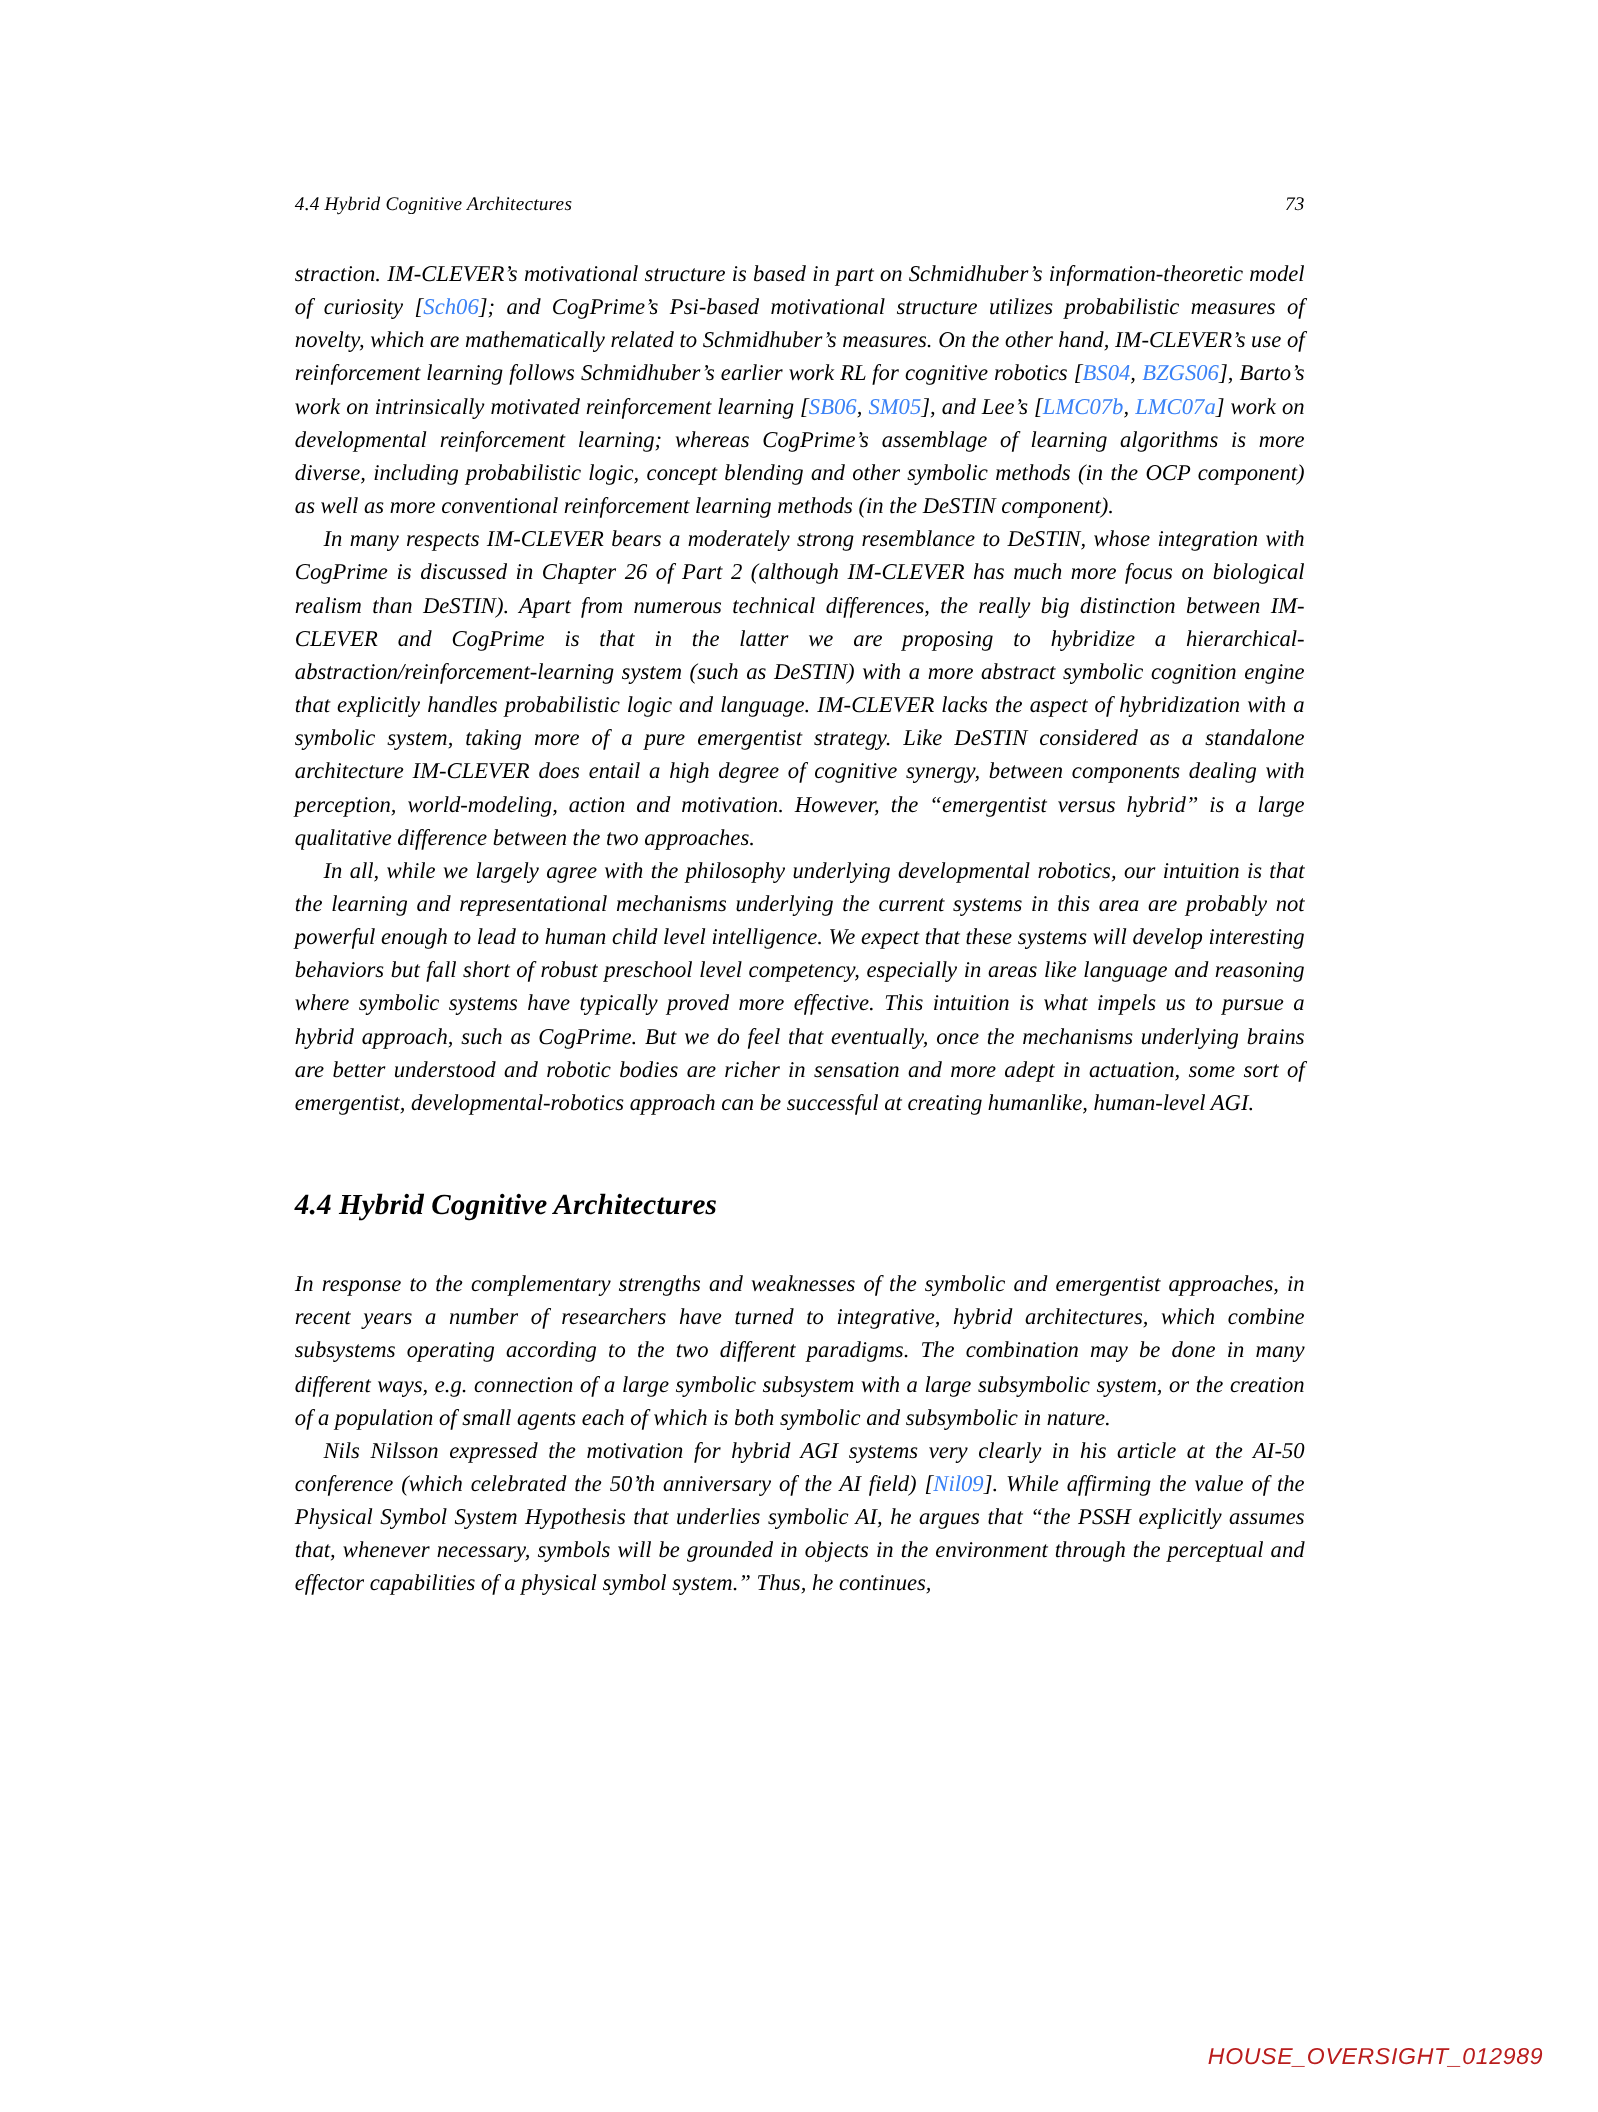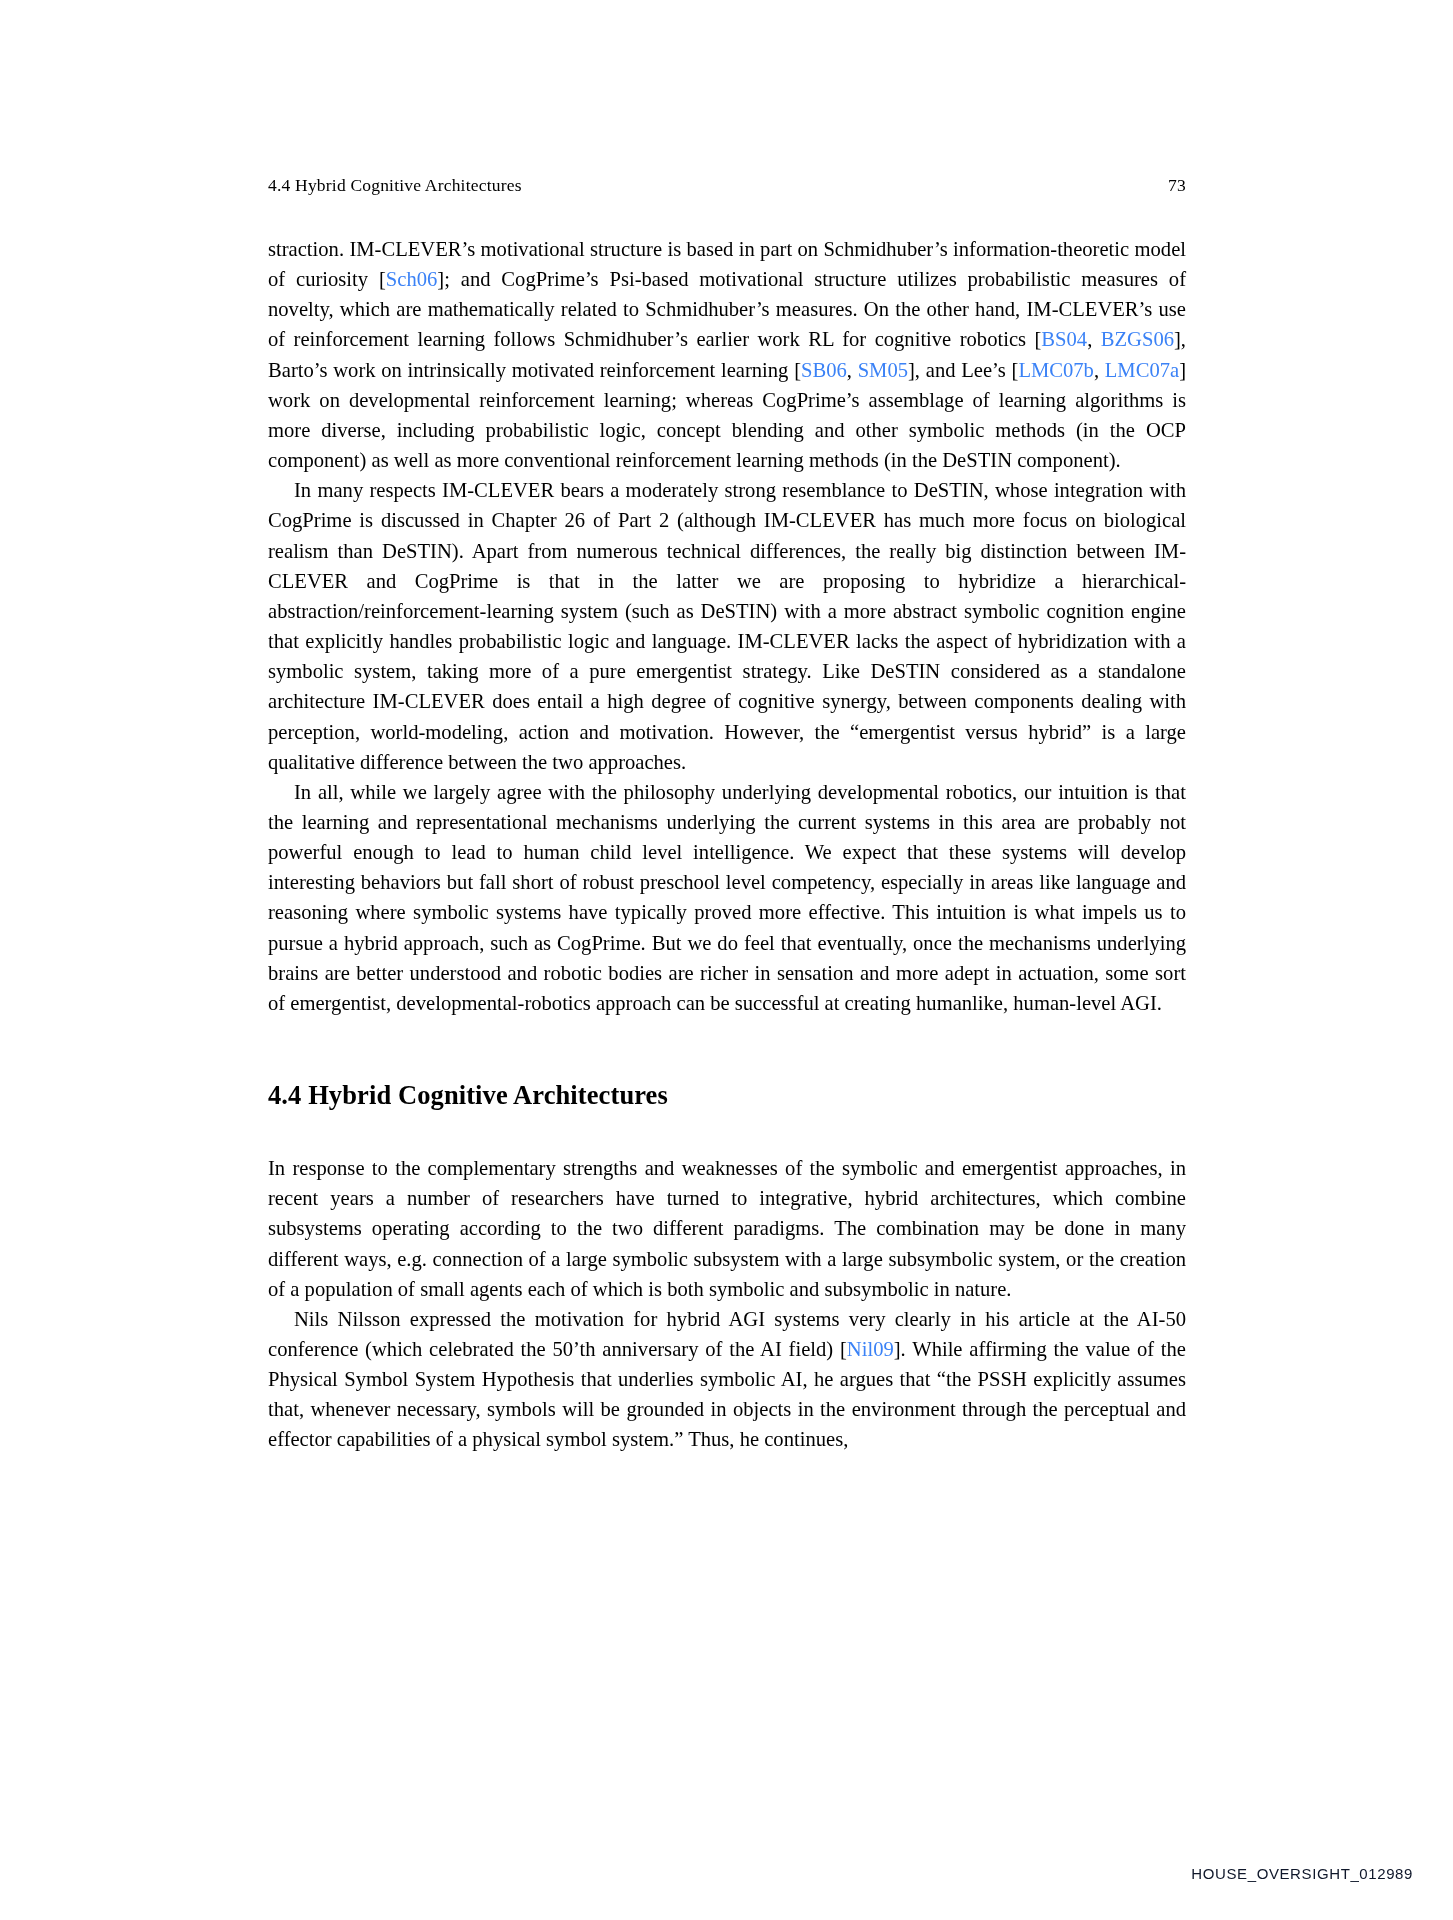--- a/index.html
+++ b/index.html
@@ -14,20 +14,21 @@
     font-family: "Liberation Serif", serif;
     color: #000000;
     overflow: hidden;
   }
   .page {
     position: absolute;
     left: 0; top: 0;
     width: 1453px;
     height: 1920px;
     background: #fff;
+    font-style: italic;
   }
   .content {
     position: absolute;
     left: 268px;
     top: 175px;
     width: 918px;
   }
   .runhead {
     display: flex;
     justify-content: space-between;
@@ -56,26 +57,26 @@
     font-weight: bold;
     margin: 0;
     padding: 0;
     letter-spacing: 0.1px;
   }
   .sec-gap-top { height: 62px; }
   .sec-gap-bottom { height: 42px; }
 
   .footer-stamp {
     position: absolute;
-    right: 40px;
+    right: 50px;
     bottom: 38px;
     font-family: "Liberation Sans", sans-serif;
-    font-size: 15px;
+    font-size: 21px;
     letter-spacing: 0.6px;
-    color: #0f172a;
+    color: #b91c1c;
   }
 </style>
 </head>
 <body>
 
 <div class="page">
 
   <div class="content">
 
     <div class="runhead">

